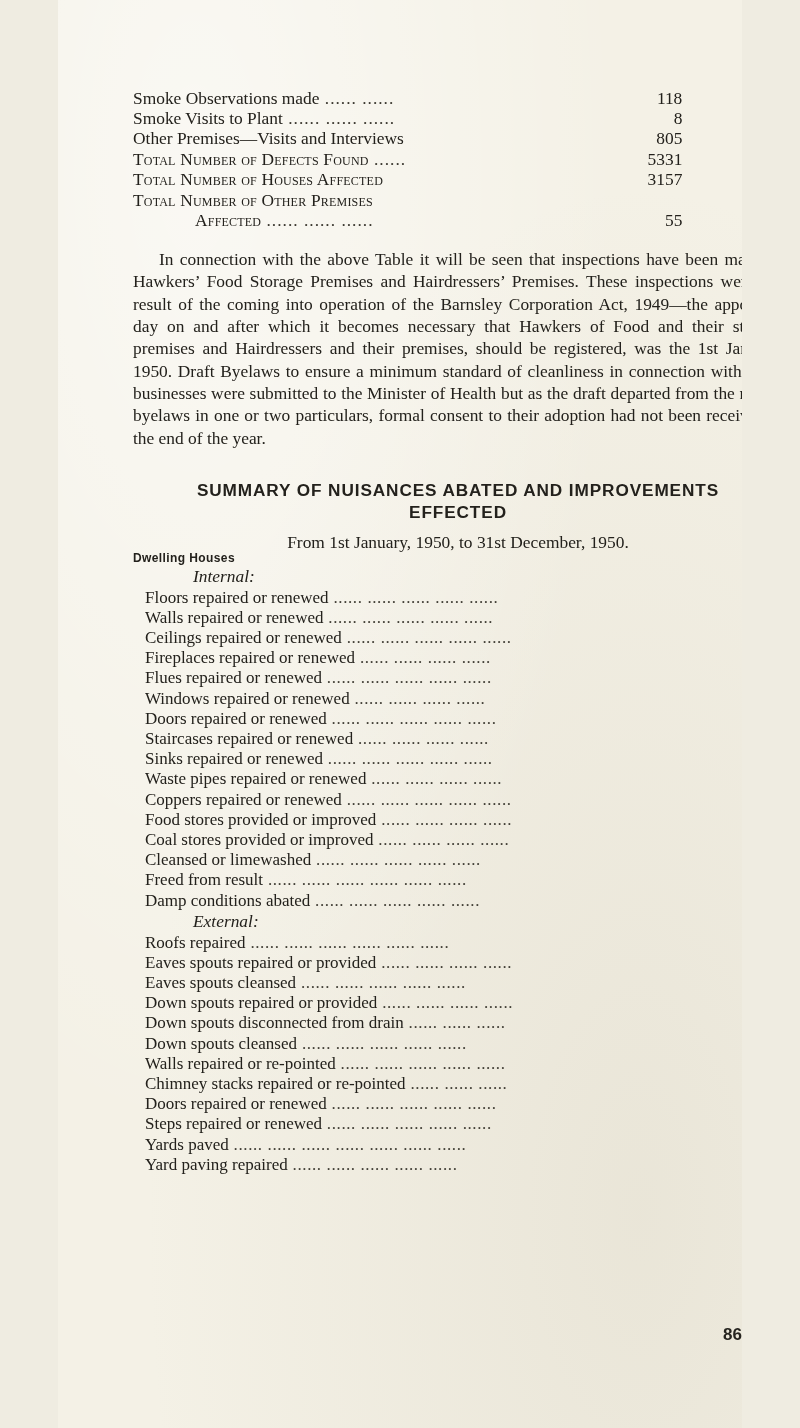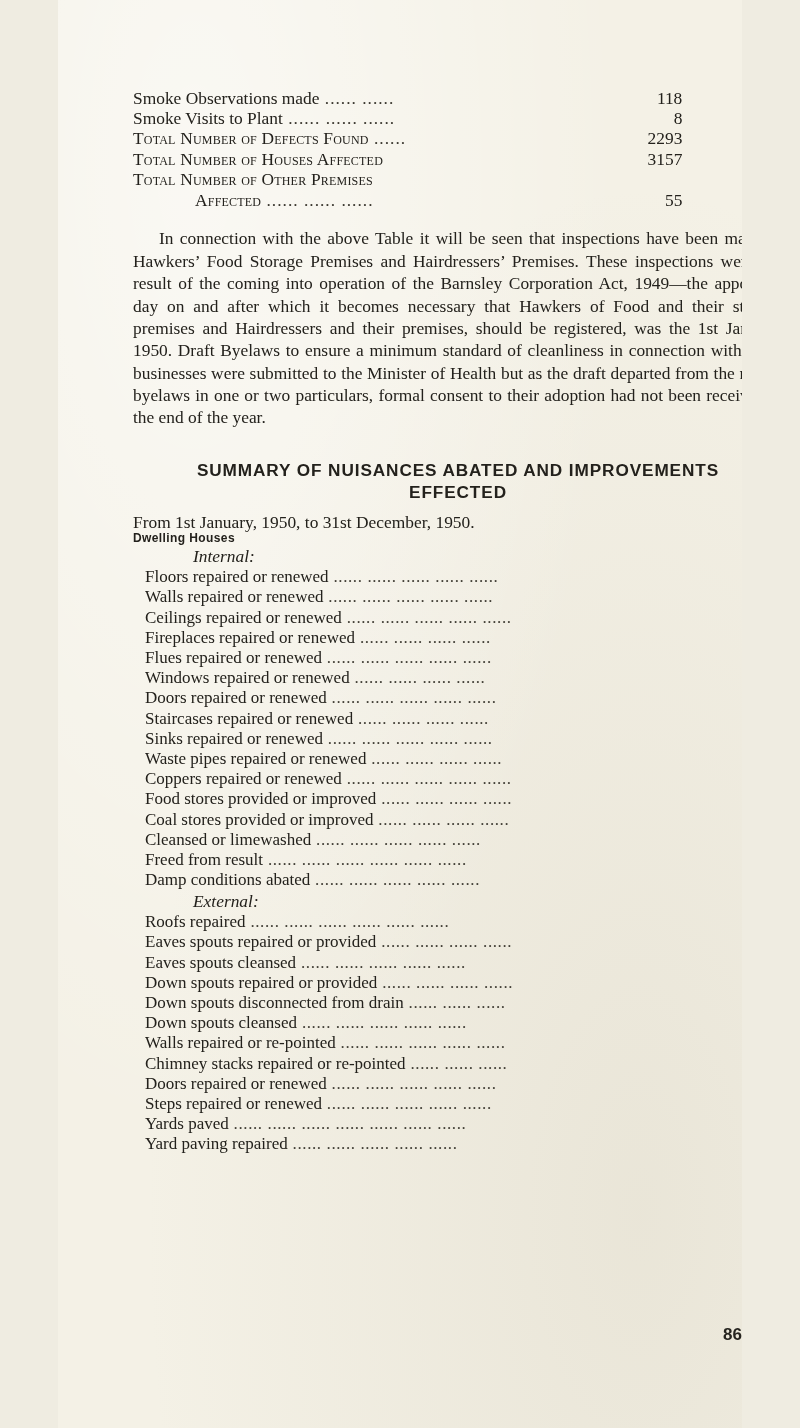--- a/index.html
+++ b/index.html
@@ -79,20 +79,21 @@
     text-align: center;
     font-family: "Liberation Sans", "DejaVu Sans", sans-serif;
     font-weight: bold;
     font-size: 17.2px;
     letter-spacing: 0.9px;
     line-height: 1.28;
   }
   .sec-head .l2 { display: block; }
   .date-line {
     margin-top: 9px;
+    text-align: center;
     font-size: 17.4px;
   }
 
   
   .group-head {
     font-family: "Liberation Sans", "DejaVu Sans", sans-serif;
     font-weight: bold;
     font-size: 12px;
     letter-spacing: 0.4px;
     margin-top: -2px;
@@ -155,22 +156,27 @@
             <td class="tt-label"><span>Smoke Observations made</span><span class="lead-dots"> ......   ......</span></td>
             <td class="tt-n1">118</td>
             <td class="tt-n2 dash">—</td>
           </tr>
           <tr>
             <td class="tt-label"><span>Smoke Visits to Plant</span><span class="lead-dots"> ......   ......   ......</span></td>
             <td class="tt-n1">8</td>
             <td class="tt-n2 dash">—</td>
           </tr>
           <tr>
+            <td class="tt-label"><span>Other Premises—Visits and Interviews</span></td>
+            <td class="tt-n1">805</td>
+            <td class="tt-n2">85</td>
+          </tr>
+          <tr>
             <td class="tt-label"><span class="smallcaps">Total Number of Defects Found</span><span class="lead-dots"> ......</span></td>
-            <td class="tt-n1">2293</td>
+            <td class="tt-n1">5331</td>
             <td class="tt-n2">131</td>
           </tr>
           <tr>
             <td class="tt-label"><span class="smallcaps">Total Number of Houses Affected</span></td>
             <td class="tt-n1">3157</td>
             <td class="tt-n2">74</td>
           </tr>
           <tr>
             <td class="tt-label"><span class="smallcaps">Total Number of Other Premises</span></td>
             <td class="tt-n1"></td>

